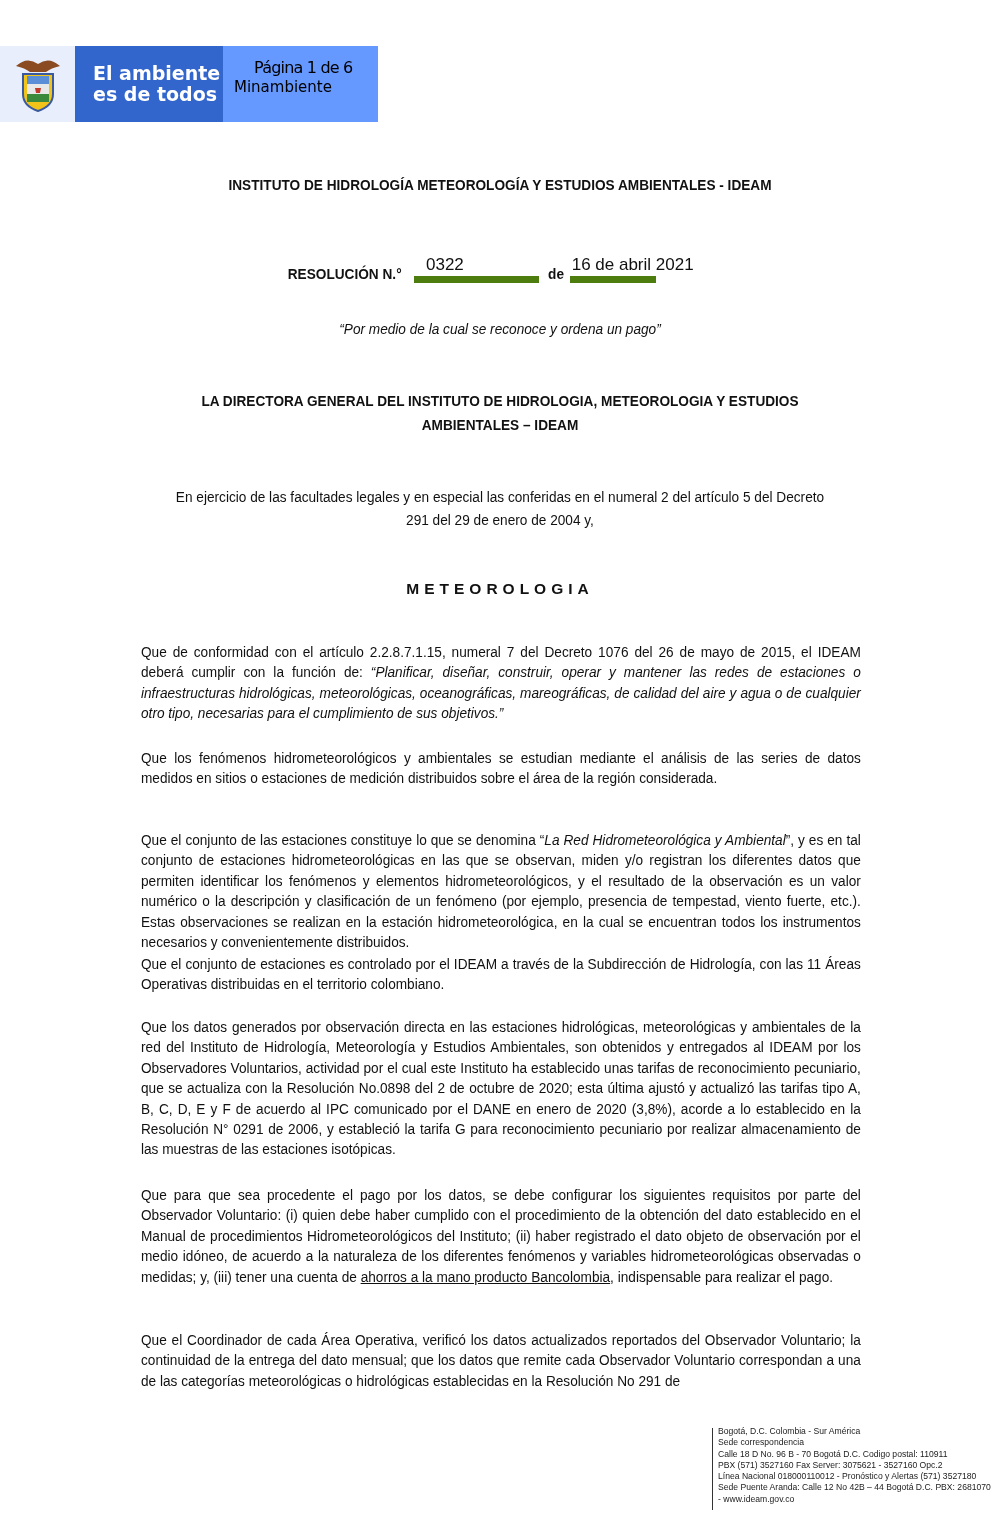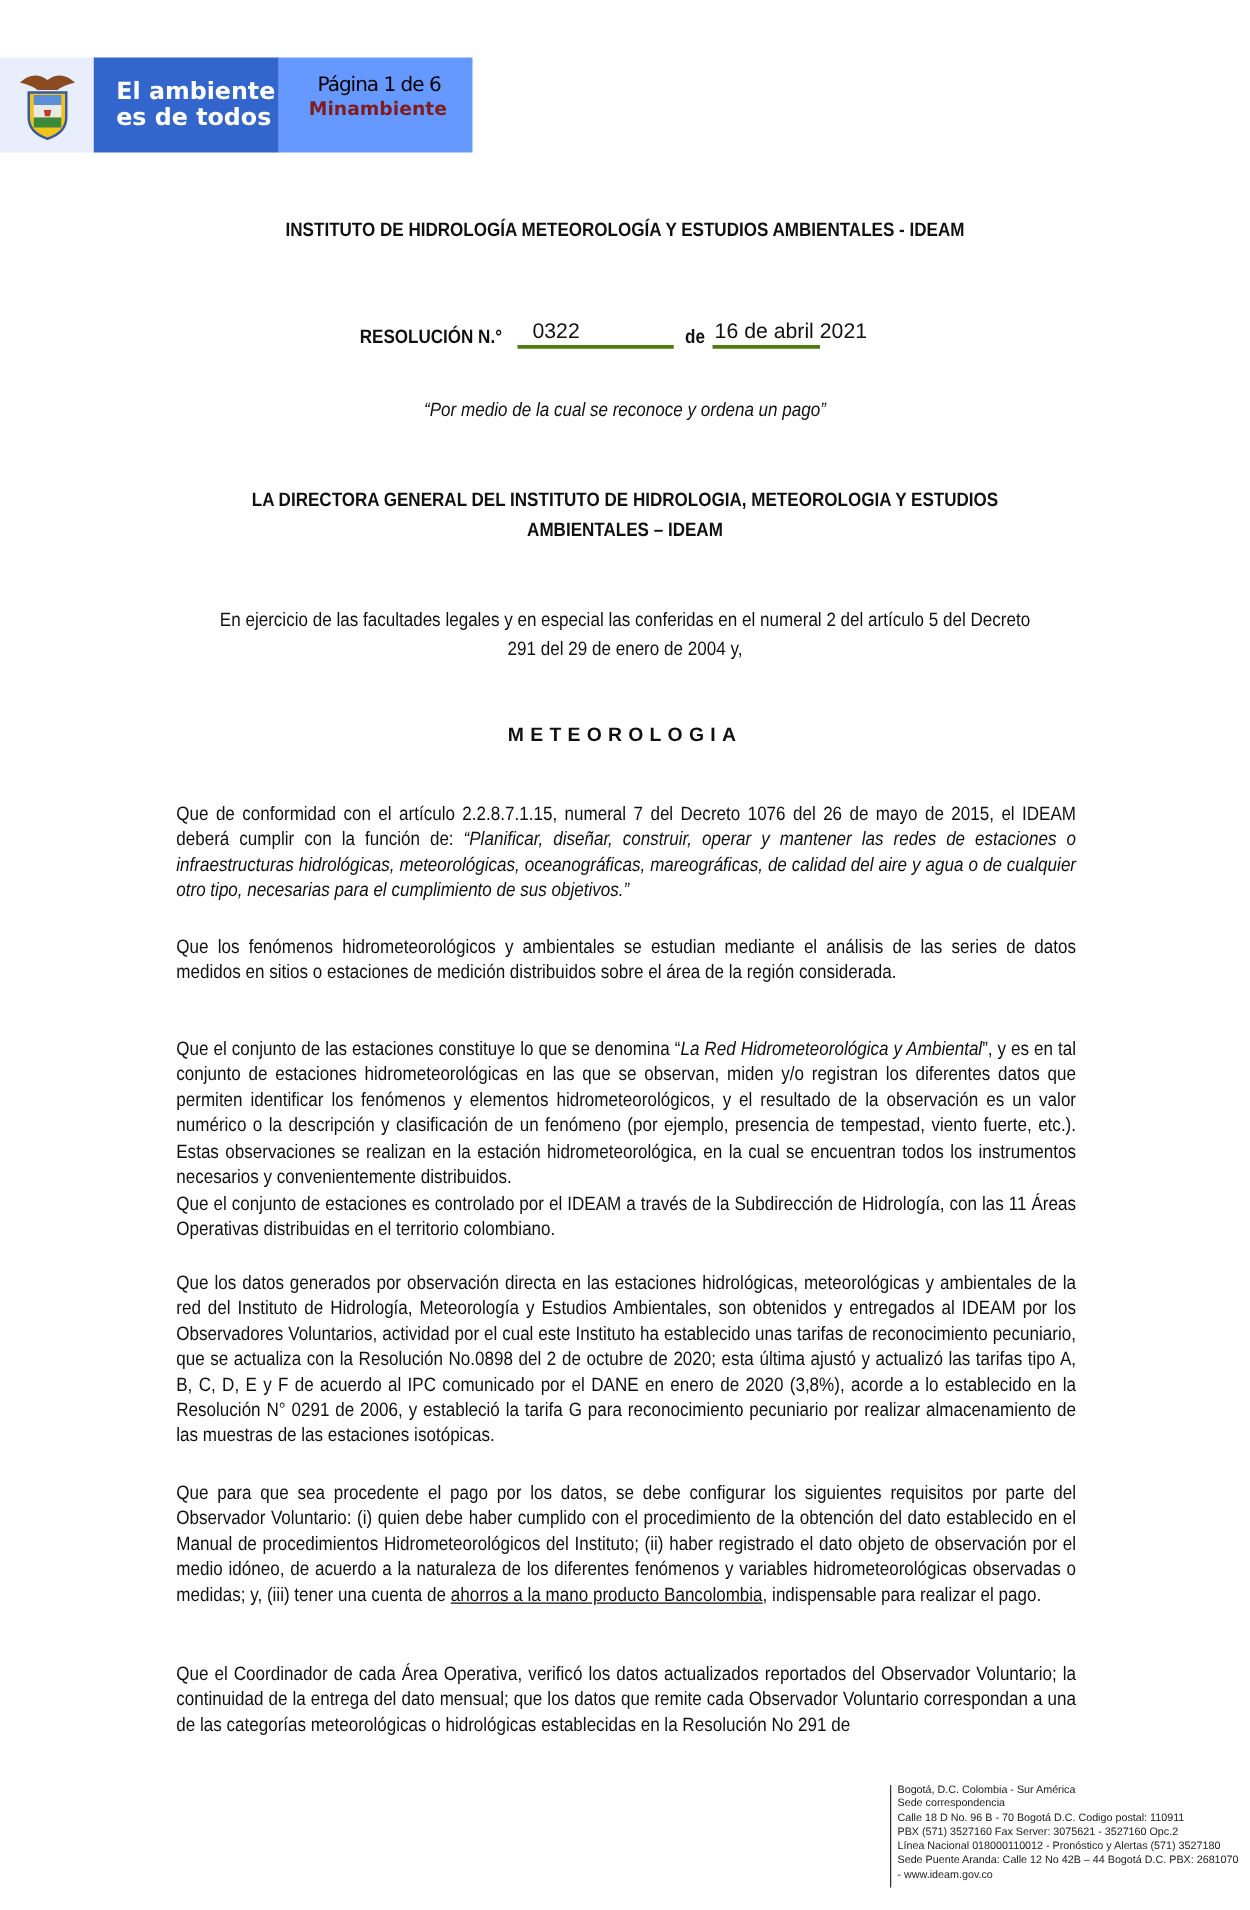--- a/index.html
+++ b/index.html
@@ -3,27 +3,27 @@
 <meta charset="utf-8">
 <style>
   html, body { margin:0; padding:0; background:#ffffff; }
   body { width:1000px; height:1528px; position:relative; overflow:hidden;
          font-family:"Liberation Sans", sans-serif; color:#111; }
   .banner { position:absolute; left:0; top:46px; width:378px; height:76px; display:flex; }
   .banner .seal { width:75px; height:76px; background:#e8eefb; display:flex; align-items:center; justify-content:center; }
   .banner .b1 { width:148px; height:76px; background:#3366cc; color:#fff; display:flex; flex-direction:column; justify-content:center; padding-left:18px; box-sizing:border-box; }
   .banner .b1 span { font-family:"DejaVu Sans", sans-serif; font-weight:bold; font-size:19px; line-height:21px; }
   .banner .b2 { width:155px; height:76px; background:#6699ff; position:relative; }
-  .banner .b2 .mini { position:absolute; left:24px; top:32px; color:#7f1d1d; font-family:"DejaVu Sans", sans-serif; font-weight:bold; font-size:15px; }
+  .banner .b2 .mini { position:absolute; left:11px; top:32px; color:#000000; font-family:"DejaVu Sans", sans-serif; font-weight:normal; font-size:15px; }
   .banner .b2 .page { position:absolute; left:31px; top:12px; color:#000; font-family:"DejaVu Sans", sans-serif; font-size:16px; letter-spacing:-0.8px; }
   .center { position:absolute; left:0; width:1000px; text-align:center; }
   .h-inst { top:176px; font-weight:bold; font-size:15.5px; transform:scaleX(0.88); }
   .res { top:242px; font-size:15.5px;margin-top:16px; }
   .res .lbl { font-weight:bold; display:inline-block; transform:scaleX(0.88); }
-  .res .field { display:inline-block; position:relative; border-bottom:3px solid #4d7c0f; height:18px; vertical-align:bottom; }
+  .res .field { display:inline-block; position:relative; border-bottom:7px solid #4d7c0f; height:18px; vertical-align:bottom; }
   .res .val { position:absolute; left:14px; bottom:1px; font-size:17px; white-space:nowrap; }
   .subtitle { top:320px; font-style:italic; font-size:15.5px; transform:scaleX(0.88); }
   .directora { top:389px; font-weight:bold; font-size:15.5px; line-height:24px; transform:scaleX(0.88); }
   .ejercicio { top:485px; font-size:15.5px; line-height:23px; transform:scaleX(0.88); }
   .consid { top:580px; font-weight:bold; font-size:15.5px; letter-spacing:5px; }
   .body { position:absolute; left:141px; width:720px; font-size:15.5px; line-height:20.4px; }
   .para { text-align:justify; margin:0; }
   .para .inner { display:block; transform:scaleX(0.88); transform-origin:left top; width:818px; }
   .u { text-decoration:underline; }
   .footer { position:absolute; left:600px; top:1420px; width:400px; height:100px; }

